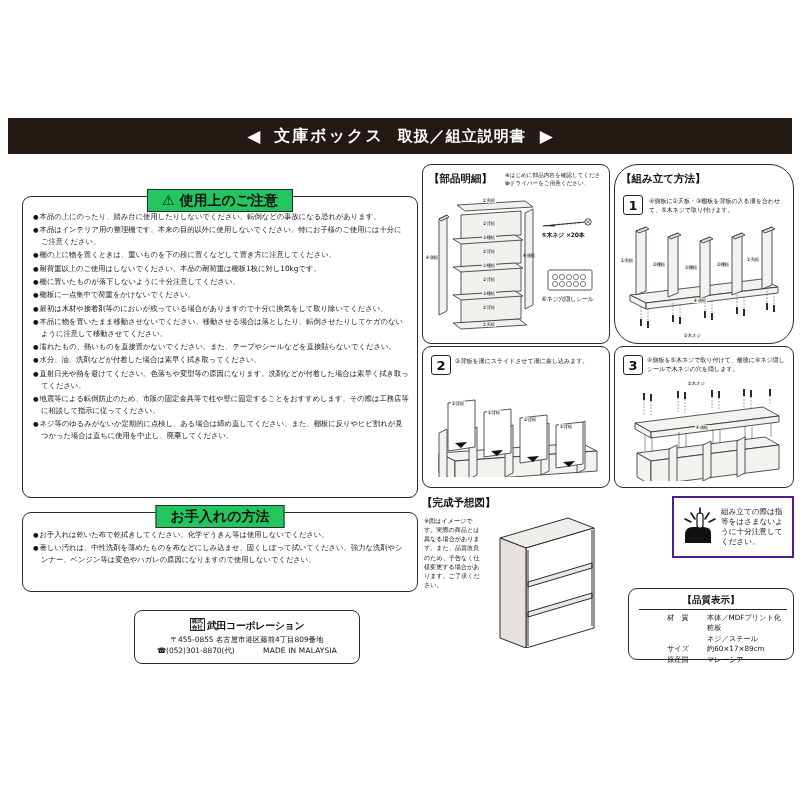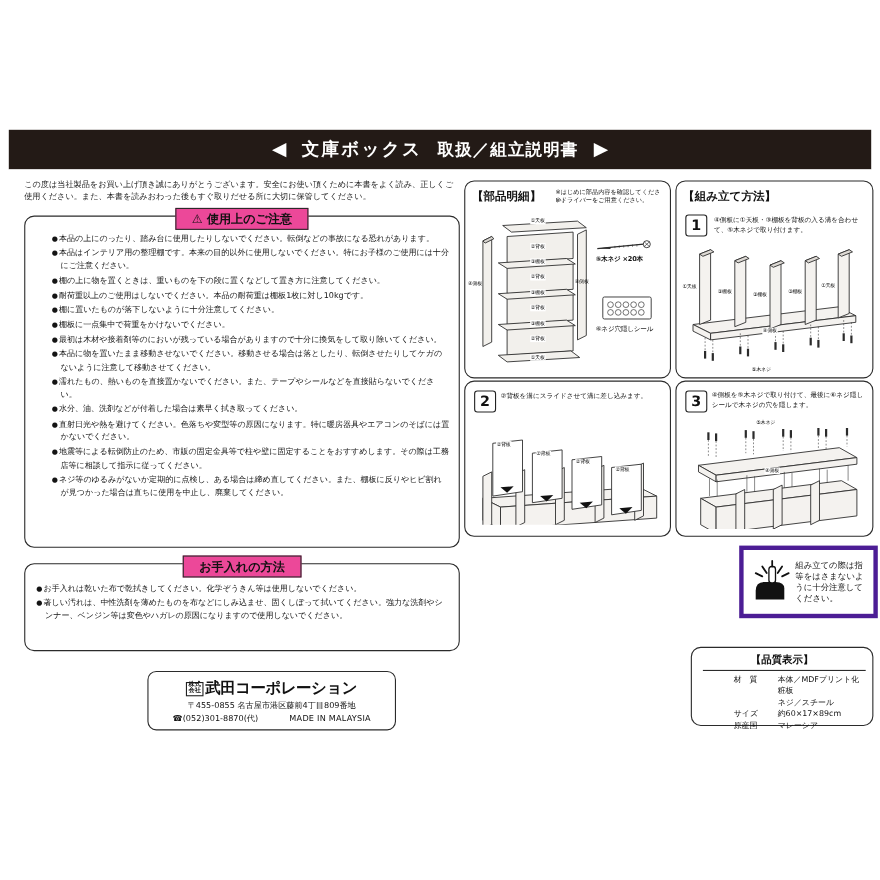--- a/index.html
+++ b/index.html
@@ -35,40 +35,40 @@
   .intro{
     position:absolute;left:14px;top:8px;width:395px;
     font-size:7.4px;line-height:1.55;color:#1a1a1a;
   }
   
   .rbox{
     position:absolute;border:1px solid #2b2b2b;border-radius:9px;background:#fff;
   }
   .boxhead{
     position:absolute;left:50%;transform:translateX(-50%);
-    border:1px solid #2b2b2b;background:#ec4899;
-    font-size:11px;font-weight:bold;padding:1.5px 14px;white-space:nowrap;
+    border:1px solid #2b2b2b;background:#22c55e;
+    font-size:14px;font-weight:bold;padding:1.5px 14px;white-space:nowrap;
     color:#111;
   }
   .lst{position:absolute;left:10px;right:8px;font-size:7.3px;line-height:1.62;color:#141414;}
   .li{position:relative;padding-left:8px;margin-bottom:1.5px;text-indent:-8px;}
   .li:before{content:"\25CF";font-size:6.4px;margin-right:1px;}
 
   
   .company{
     position:absolute;left:126px;top:456px;width:224px;height:52px;
     border:1px solid #2b2b2b;border-radius:8px;background:#fff;
     display:flex;flex-direction:column;align-items:center;justify-content:center;
   }
   .co-name-row{display:flex;align-items:flex-end;gap:2px;}
   .co-kabu{
     font-size:5.6px;line-height:1.02;font-weight:bold;text-align:center;
     border:0.8px solid #222;padding:0 1px;margin-bottom:1.5px;color:#111;
   }
-  .co-name{font-size:14px;font-weight:bold;letter-spacing:-0.4px;color:#111;}
+  .co-name{font-size:10px;font-weight:bold;letter-spacing:-0.4px;color:#111;}
   .co-addr{font-size:7.4px;margin-top:2px;color:#111;}
   .co-tel{font-size:7.4px;margin-top:1px;color:#111;}
   .co-tel .made{margin-left:26px;letter-spacing:0.2px;}
 
   
   .sec-title{position:absolute;font-size:10.5px;font-weight:bold;color:#111;}
   .note-small{position:absolute;font-size:5.6px;line-height:1.42;color:#111;}
 
   .stepnum{
     position:absolute;width:18px;height:18px;border:1.4px solid #222;border-radius:3px;
@@ -80,21 +80,21 @@
   .lbl{
     position:absolute;font-size:4.6px;color:#111;background:#fff;
     padding:0 0.5px;white-space:nowrap;letter-spacing:-0.2px;
   }
   .lbl.nb{background:transparent;}
 
   svg{display:block;}
 
   
   .pinch{
-    position:absolute;border:4px solid #4c1d95;background:#fff;
+    position:absolute;border:2px solid #4c1d95;background:#fff;
     display:flex;align-items:center;
   }
   .pinch-txt{font-size:7.6px;line-height:1.32;color:#111;padding-right:4px;}
 
   
   .qual-row{display:flex;font-size:7.2px;line-height:1.45;color:#111;}
   .qual-k{width:40px;flex:none;margin-left:28px;}
   .qual-v{flex:1;}
 
   .finishnote{
@@ -110,36 +110,35 @@
     <div class="title-inner">
       <span class="tri left">◀</span>
       <span class="title-main">文庫ボックス</span>
       <span class="title-sub">取扱／組立説明書</span>
       <span class="tri">▶</span>
     </div>
   </div>
 
   <div class="body-area">
 
-    <div class="intro">この度は当社製品をお買い上げ頂き誠にありがとうございます。安全にお使い頂くために本書をよく読み、正しくご使用ください。また、本書を読みおわった後もすぐ取りだせる所に大切に保管してください。</div>
 
     <div class="rbox" style="left:14px;top:42px;width:394px;height:300px;">
       <div class="boxhead" style="top:-8px;">⚠ 使用上のご注意</div>
-      <div class="lst" style="top:14px;margin-left:14px;">
+      <div class="lst" style="top:14px;">
         <div class="li">本品の上にのったり、踏み台に使用したりしないでください。転倒などの事故になる恐れがあります。</div>
         <div class="li">本品はインテリア用の整理棚です。本来の目的以外に使用しないでください。特にお子様のご使用には十分にご注意ください。</div>
         <div class="li">棚の上に物を置くときは、重いものを下の段に置くなどして置き方に注意してください。</div>
         <div class="li">耐荷重以上のご使用はしないでください。本品の耐荷重は棚板1枚に対し10kgです。</div>
         <div class="li">棚に置いたものが落下しないように十分注意してください。</div>
         <div class="li">棚板に一点集中で荷重をかけないでください。</div>
         <div class="li">最初は木材や接着剤等のにおいが残っている場合がありますので十分に換気をして取り除いてください。</div>
         <div class="li">本品に物を置いたまま移動させないでください。移動させる場合は落としたり、転倒させたりしてケガのないように注意して移動させてください。</div>
         <div class="li">濡れたもの、熱いものを直接置かないでください。また、テープやシールなどを直接貼らないでください。</div>
         <div class="li">水分、油、洗剤などが付着した場合は素早く拭き取ってください。</div>
-        <div class="li">直射日光や熱を避けてください。色落ちや変型等の原因になります。特に暖房器具やエアコンのそばには置かないでください。</div>
+        <div class="li">直射日光や熱を避けてください。色落ちや変型等の原因になります。洗剤などが付着した場合は素早く拭き取ってください。</div>
         <div class="li">地震等による転倒防止のため、市販の固定金具等で柱や壁に固定することをおすすめします。その際は工務店等に相談して指示に従ってください。</div>
         <div class="li">ネジ等のゆるみがないか定期的に点検し、ある場合は締め直してください。また、棚板に反りやヒビ割れが見つかった場合は直ちに使用を中止し、廃棄してください。</div>
       </div>
     </div>
 
     <div class="rbox" style="left:14px;top:358px;width:394px;height:78px;">
       <div class="boxhead" style="top:-8px;">お手入れの方法</div>
       <div class="lst" style="top:16px;">
         <div class="li">お手入れは乾いた布で乾拭きしてください。化学ぞうきん等は使用しないでください。</div>
         <div class="li">著しい汚れは、中性洗剤を薄めたものを布などにしみ込ませ、固くしぼって拭いてください。強力な洗剤やシンナー、ベンジン等は変色やハガレの原因になりますので使用しないでください。</div>
@@ -261,22 +260,43 @@
           <polygon points="96,72 108,71 102,77"></polygon>
           <polygon points="132,77 144,76 138,82"></polygon>
         </g>
       </svg>
       <div class="lbl" style="left:28px;top:54px;">②背板</div>
       <div class="lbl" style="left:64px;top:63px;">②背板</div>
       <div class="lbl" style="left:100px;top:70px;">②背板</div>
       <div class="lbl" style="left:136px;top:77px;">②背板</div>
     </div>
 
-
-    <div class="rbox" style="left:606px;top:10px;width:178px;height:178px;">
+    <div style="position:absolute;left:414px;top:340px;width:186px;height:170px;">
+      <div class="sec-title" style="left:0px;top:2px;">【完成予想図】</div>
+      <div class="finishnote" style="left:2px;top:22px;">※図はイメージです。実際の商品とは異なる場合があります。また、品質改良のため、予告なく仕様変更する場合があります。ご了承ください。</div>
+
+      <svg width="104" height="136" style="position:absolute;left:72px;top:18px;">
+        <g fill="#ffffff" stroke="#2b2b2b" stroke-width="1">
+
+          <polygon points="6,26 74,6 100,16 32,36" fill="#f0eeea"></polygon>
+
+          <polygon points="32,36 100,16 100,116 32,136"></polygon>
+
+          <polygon points="6,26 32,36 32,136 6,126" fill="#e5e2dd"></polygon>
+
+          <polygon points="34,70 98,51 98,56 34,75" fill="#e9e7e2"></polygon>
+          <polygon points="34,100 98,81 98,86 34,105" fill="#e9e7e2"></polygon>
+
+          <line x1="34" y1="38" x2="34" y2="134"></line>
+          <line x1="98" y1="18" x2="98" y2="114"></line>
+        </g>
+      </svg>
+    </div>
+
+    <div class="rbox" style="left:606px;top:10px;width:178px;height:178px;border-radius:24px;">
       <div class="sec-title" style="left:6px;top:7px;">【組み立て方法】</div>
       <div class="stepnum" style="left:8px;top:30px;">1</div>
       <div class="steptext" style="left:34px;top:32px;width:134px;">④側板に①天板・③棚板を背板の入る溝を合わせて、⑤木ネジで取り付けます。</div>
 
       <svg width="164" height="112" style="position:absolute;left:7px;top:58px;">
         <g fill="#f4f2ef" stroke="#2b2b2b" stroke-width="0.8">
 
           <polygon points="8,72 140,56 156,64 24,80"></polygon>
           <polygon points="8,72 8,78 24,86 24,80"></polygon>
           <polygon points="24,80 156,64 156,70 24,86"></polygon>

